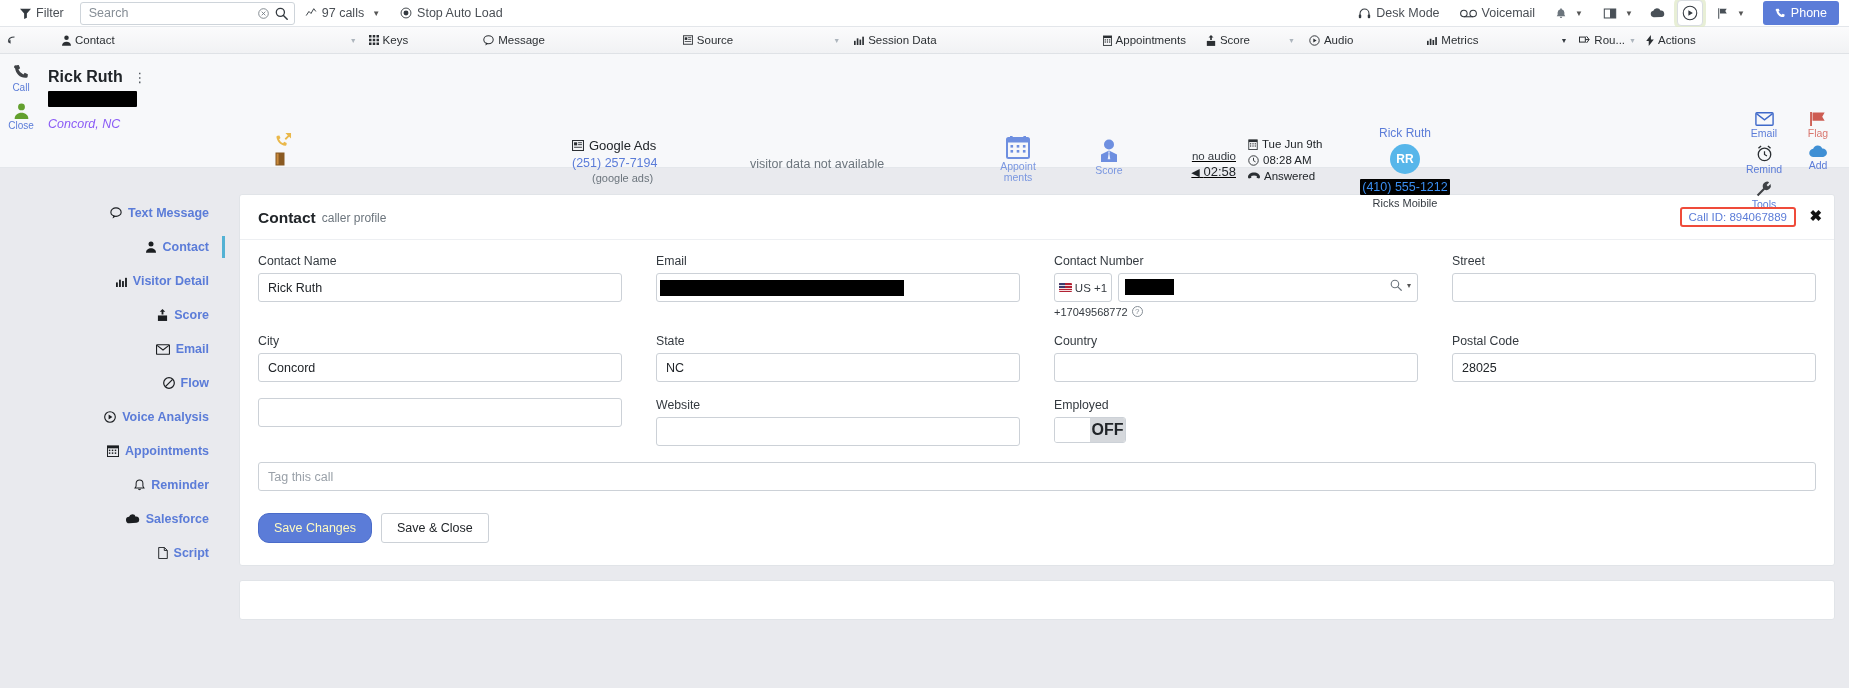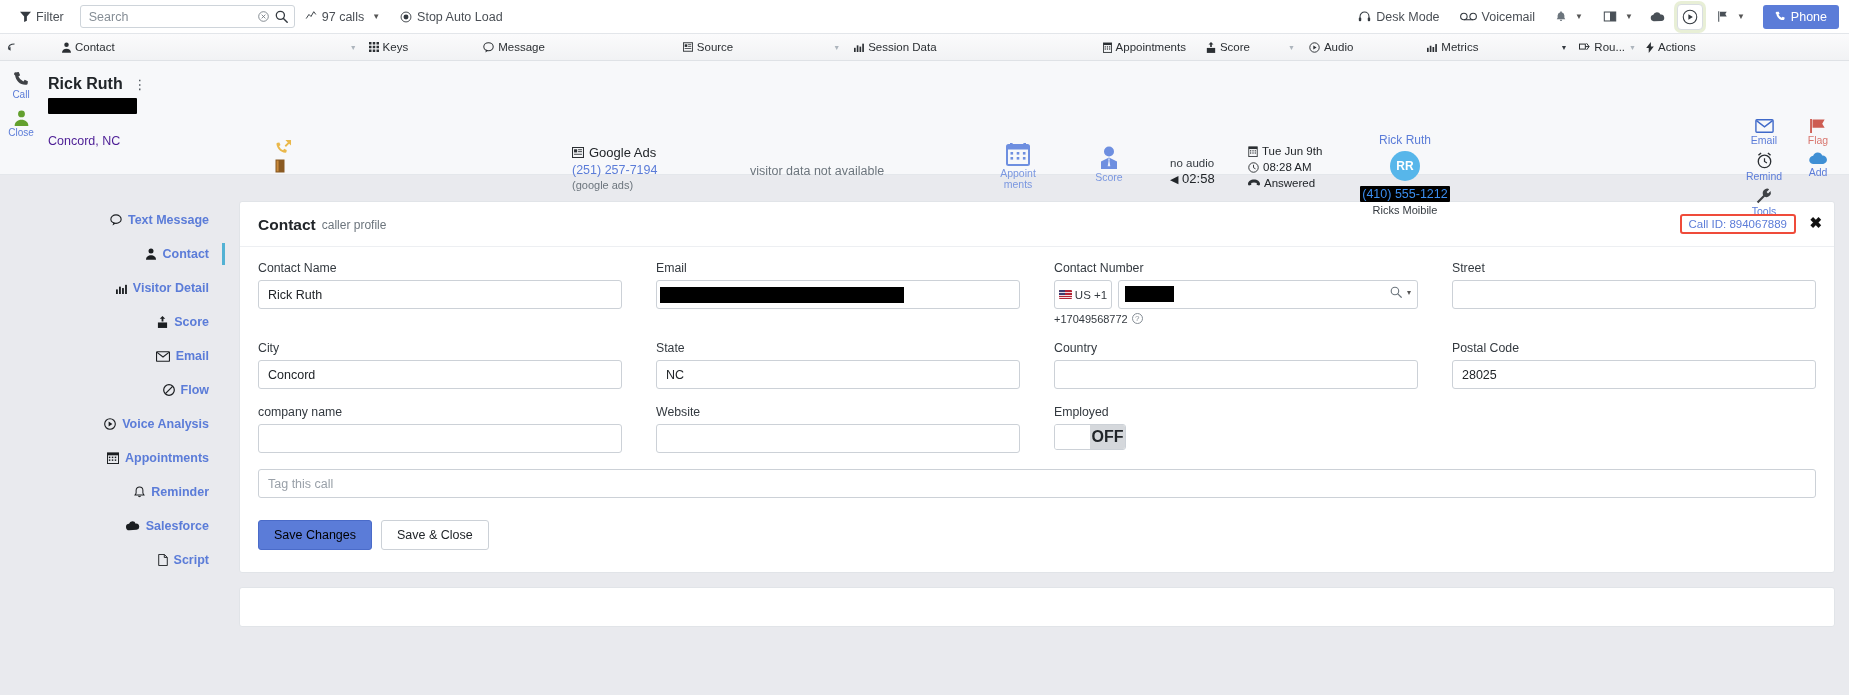--- a/index.html
+++ b/index.html
@@ -7,21 +7,21 @@
     margin: 0; padding: 0;
     width: 1849px; height: 696px;
     background: #ffffff;
     font-family: "Liberation Sans", sans-serif;
     -webkit-font-smoothing: antialiased;
   }
   body { overflow: hidden; }
 
   
   .topbar {
-    height: 34px;
+    height: 27px;
     background: #ffffff;
     border-bottom: 1px solid #e3e6ea;
     display: flex;
     align-items: center;
     padding: 0 10px;
     position: relative;
   }
   .tb-left { display: flex; align-items: center; gap: 0; }
   .tb-item {
     display: flex; align-items: center; gap: 5px;
@@ -107,34 +107,34 @@
     display: inline-block;
   }
   .kebab { display:inline-block; margin-left: 6px; color:#495057; font-size: 13px; cursor:pointer; letter-spacing:0; }
   .redact {
     background: #000; color: #000;
     display: inline-block; padding: 1px 2px;
     font-size: 12.5px; border-radius: 1px;
     user-select: none;
   }
   .redact.sel { background:#000; color: #3b8ef0; }
-  .ch-loc { font-size: 12.5px; color: #4c1d95; margin-top: 20px; cursor:pointer; }
+  .ch-loc { font-size: 12.5px; color: #8b5cf6; margin-top: 10px; cursor:pointer;font-style:italic; }
 
   .ch-callicons { position: absolute; left: 275px; top: 78px; }
   .ch-source { position: absolute; left: 572px; top: 84px; }
   .ch-source .src-title { font-size: 13px; color: #212529; display:flex; align-items:center; gap:5px; }
   .ch-source .src-num { font-size: 12.5px; color: #5b7cd8; margin-top: 3px; cursor:pointer;}
-  .ch-source .src-sub { font-size: 11px; color: #6c757d; margin-top: 2px; }
+  .ch-source .src-sub { font-size: 11px; color: #6c757d; margin-top: 2px; margin-left: 20px; }
   .ch-visitor { position: absolute; left: 750px; top: 103px; font-size: 12.5px; color: #6c757d; }
 
   .ch-appt { position: absolute; left: 997px; top: 82px; width: 42px; text-align:center; cursor:pointer;}
   .ch-appt .lbl { font-size: 10.5px; color: #7a97e0; line-height: 11px; margin-top: 2px;}
   .ch-score { position: absolute; left: 1090px; top: 85px; width: 38px; text-align:center; cursor:pointer;}
   .ch-score .lbl { font-size: 10.5px; color: #7a97e0; margin-top: 1px;}
-  .ch-audio { position: absolute; left: 1170px; top: 96px; width: 66px;}
+  .ch-audio { position: absolute; left: 1170px; top: 96px; text-align:right; width: 66px; text-decoration: underline;}
   .ch-audio .na { font-size: 11.5px; color: #343a40; }
   .ch-audio .dur { font-size: 13px; color: #212529; margin-top: 2px; }
   .ch-meta { position: absolute; left: 1248px; top: 82px; font-size: 11.5px; color: #212529; line-height: 16px;}
   .ch-meta div { display:flex; align-items:center; gap: 4px; }
   .ch-agent { position: absolute; left: 1360px; top: 72px; width: 90px; text-align:center; }
   .ch-agent .an { font-size: 12px; color: #5b7cd8; cursor:pointer;}
   .avatar {
     width: 30px; height: 30px; border-radius: 50%;
     background: #57b6ea; color: #fff; font-size: 12px;
     display: flex; align-items:center; justify-content:center;
@@ -261,22 +261,22 @@
     cursor: pointer; background: #fff;
   }
   .toggle .knob { flex: 1; background: #fff; }
   .toggle .state {
     flex: 1; background: #d5d8dc; color: #212529;
     font-size: 16px; font-weight: 700;
     display: flex; align-items: center; justify-content: center;
   }
   .btnrow { display: flex; gap: 9px; margin-top: 8px; }
   .btn-primary {
-    background: #5b7cd8; border: 1px solid #4a6bc9; color: #000000;
-    font-size: 12.5px; border-radius: 3px; padding: 7px 15px;
+    background: #5b7cd8; border: 1px solid #4a6bc9; color: #fef9c3;
+    font-size: 12.5px; border-radius: 11px; padding: 7px 15px;
     cursor: pointer; font-family: "Liberation Sans", sans-serif;
   }
   .btn-default {
     background: #fff; border: 1px solid #ccd1d7; color: #212529;
     font-size: 12.5px; border-radius: 3px; padding: 7px 15px;
     cursor: pointer; font-family: "Liberation Sans", sans-serif;
   }
   .card-stub {
     background:#fff; border:1px solid #e1e4e8; border-radius:3px;
     margin-top: 14px; height: 40px;
@@ -955,21 +955,20 @@
             <input class="finput" value="" style="">
           </div>
           <div class="fgroup">
             <label class="flabel">Postal Code</label>
             <input class="finput" value="28025" style="">
           </div>
         </div>
 
         <div class="frow">
           <div class="fgroup">
-            <label class="flabel">company name</label>
             <input class="finput" value="" style="">
           </div>
           <div class="fgroup">
             <label class="flabel">Website</label>
             <input class="finput" value="" style="">
           </div>
           <div class="fgroup">
             <label class="flabel">Employed</label>
             <div class="toggle">
               <span class="knob"></span>

